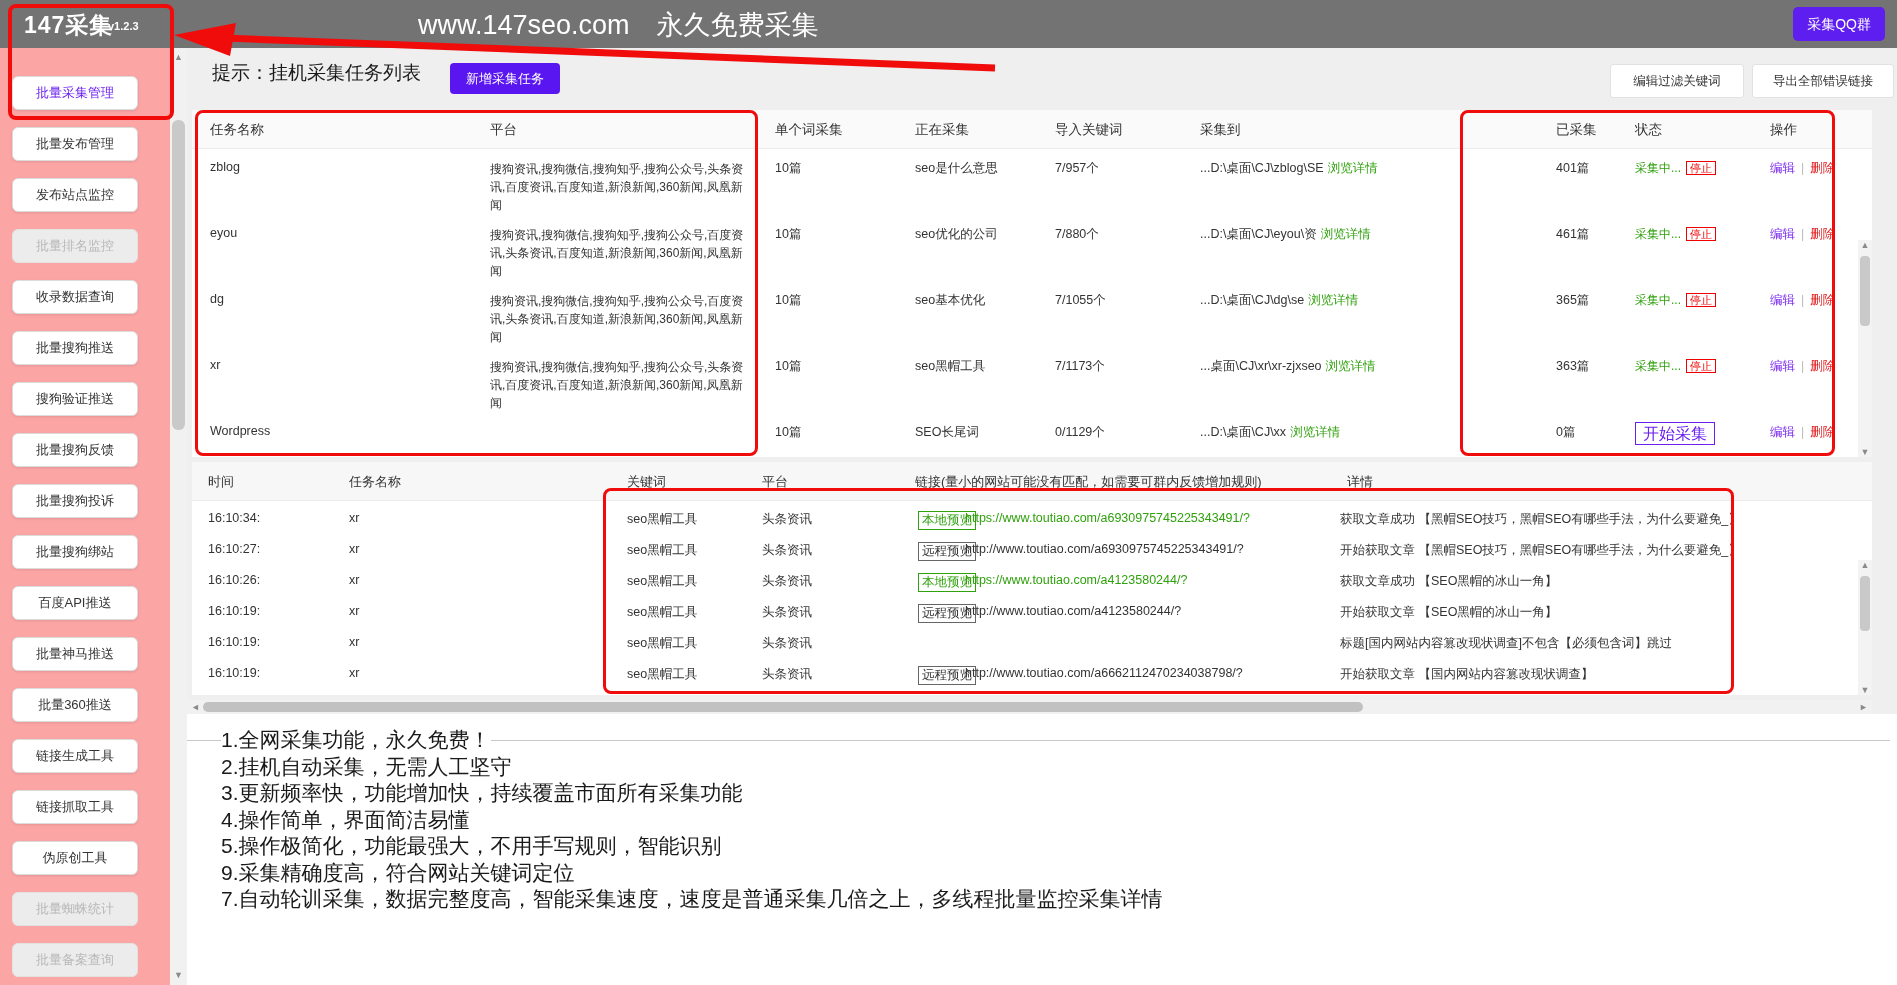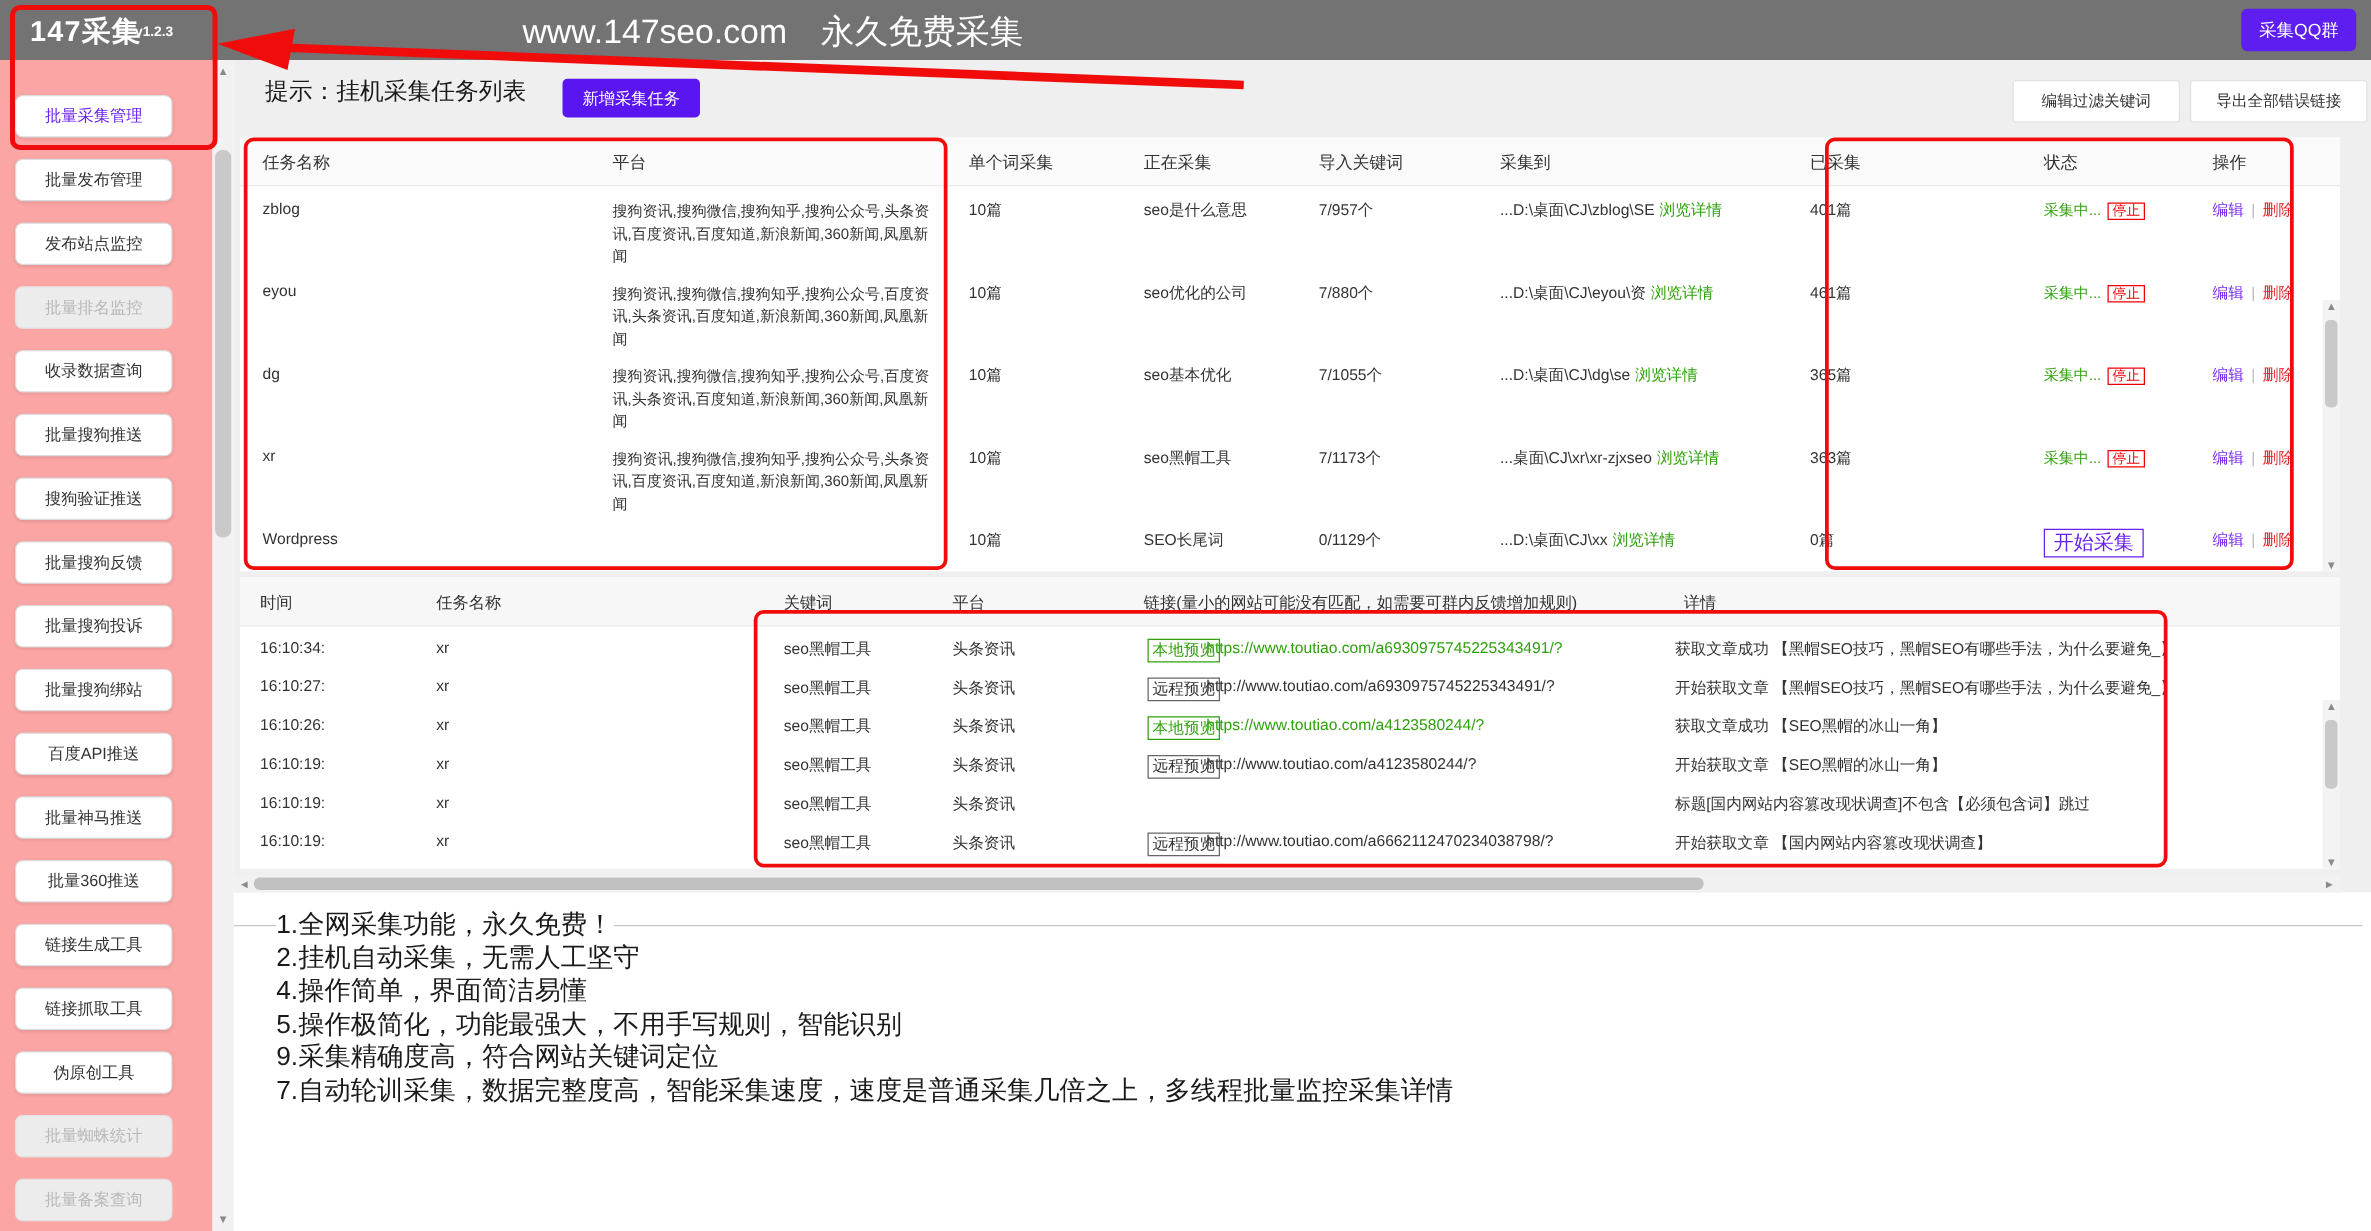--- a/index.html
+++ b/index.html
@@ -46,21 +46,21 @@
   .t1row .plat{width:258px;white-space:normal;font-size:12px;line-height:18px;color:#333;}
   .browse{color:#2fa10c;cursor:pointer;margin-left:4px;}
   .running{color:#2fa10c;font-style:normal;font-size:12px;}
   .stopbtn{font-weight:normal;color:#f00000;border:1px solid #f00000;padding:0 3px;margin-left:5px;font-size:11px;cursor:pointer;}
   .startbtn{font-weight:normal;color:#6a21f0;border:1px solid #6a21f0;padding:2px 7px;font-size:16px;background:#fff;cursor:pointer;}
   .edit{color:#7a2bf0;cursor:pointer;}
   .del{color:#e02222;cursor:pointer;}
   .sep{color:#bbb;font-style:normal;margin:0 6px;}
   
   .c1{left:18px;} .c2{left:298px;} .c3{left:583px;} .c4{left:723px;} .c5{left:863px;}
-  .c6{left:1008px;} .c7{left:1256px;} .c8{left:1443px;} .c9{left:1578px;}
+  .c6{left:1008px;} .c7{left:1364px;} .c8{left:1443px;} .c9{left:1578px;}
   
   .table2{position:absolute;left:192px;top:462px;width:1680px;height:233px;background:#fff;overflow:hidden;}
   .t2head{position:absolute;left:0;top:0;width:1680px;height:38px;background:#f7f7f7;border-bottom:1px solid #ececec;}
   .t2head span{position:absolute;top:11px;font-size:13px;color:#333;white-space:nowrap;}
   .t2row{position:absolute;left:0;width:1680px;height:31px;}
   .t2row span{position:absolute;top:7px;font-size:12.5px;color:#333;white-space:nowrap;}
   .badge{font-size:11px;padding:0 3px;border:1px solid #666;color:#444;}
   .badge.local{color:#2fa10c;border-color:#2fa10c;}
   .linktxt{color:#333;}
   .linktxt.secure{color:#2fa10c;}
@@ -275,20 +275,21 @@
 <div class="hscroll">
   <span class="arr" style="left:0;top:2px;">◄</span>
   <div class="thumb"></div>
   <span class="arr" style="right:0;top:2px;">►</span>
 </div>
 
 <div class="feat-line"></div>
 <div class="features">
   <div><span>1.全网采集功能，永久免费！</span></div>
   <div><span>2.挂机自动采集，无需人工坚守</span></div>
+  <div><span>3.更新频率快，功能增加快，持续覆盖市面所有采集功能</span></div>
   <div><span>4.操作简单，界面简洁易懂</span></div>
   <div><span>5.操作极简化，功能最强大，不用手写规则，智能识别</span></div>
   <div><span>9.采集精确度高，符合网站关键词定位</span></div>
   <div><span>7.自动轮训采集，数据完整度高，智能采集速度，速度是普通采集几倍之上，多线程批量监控采集详情</span></div>
 </div>
 
 <div class="anno thick" style="left:8px;top:4px;width:158px;height:108px;"></div>
 <svg class="arrow-svg" width="840" height="55">
   <line x1="55" y1="16" x2="825" y2="46" stroke="#f10c0c" stroke-width="7"></line>
   <polygon points="4,13 66,1 60,34" fill="#f10c0c"></polygon>

